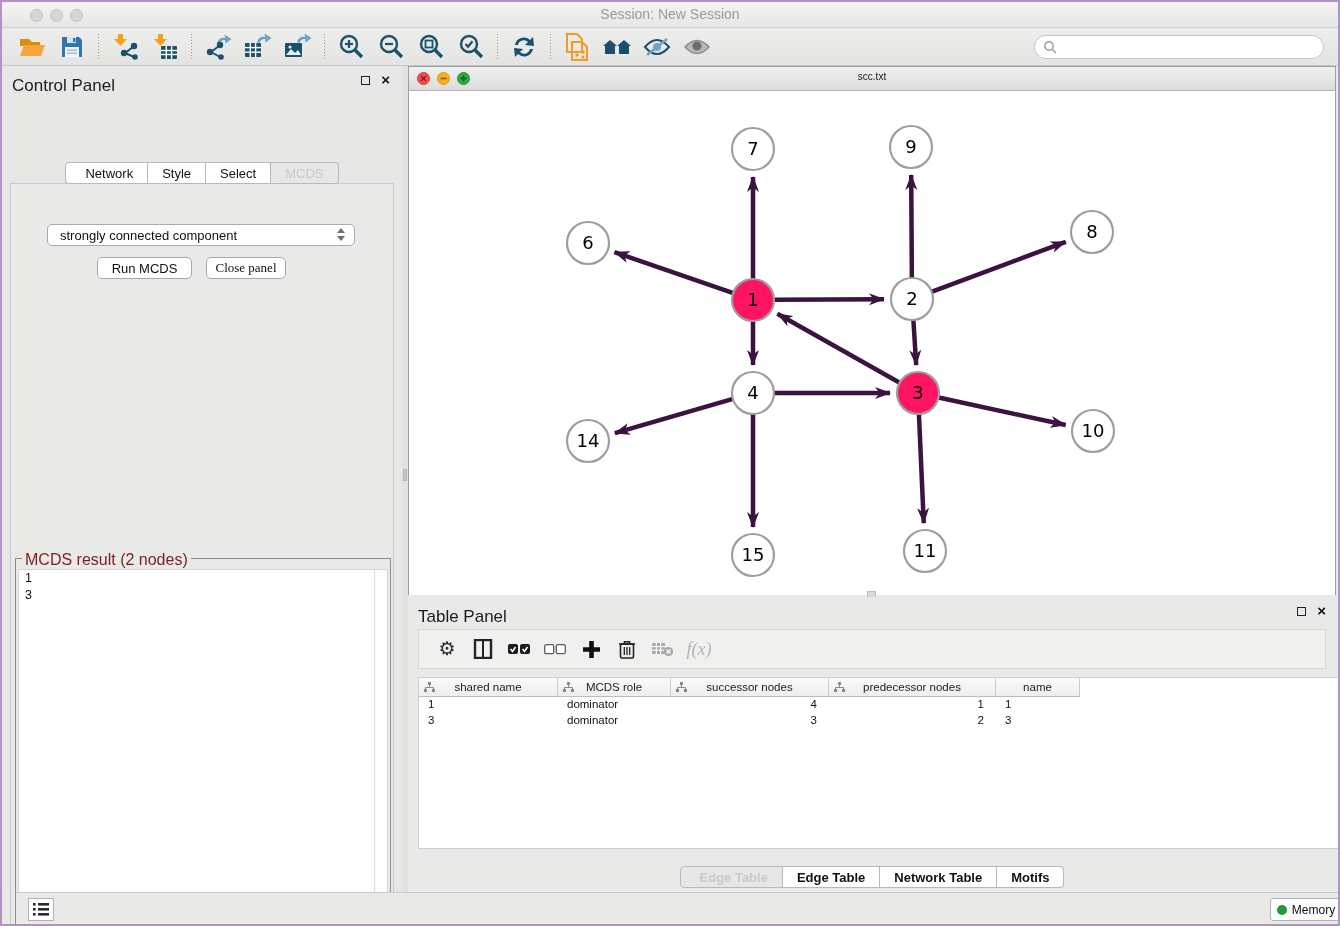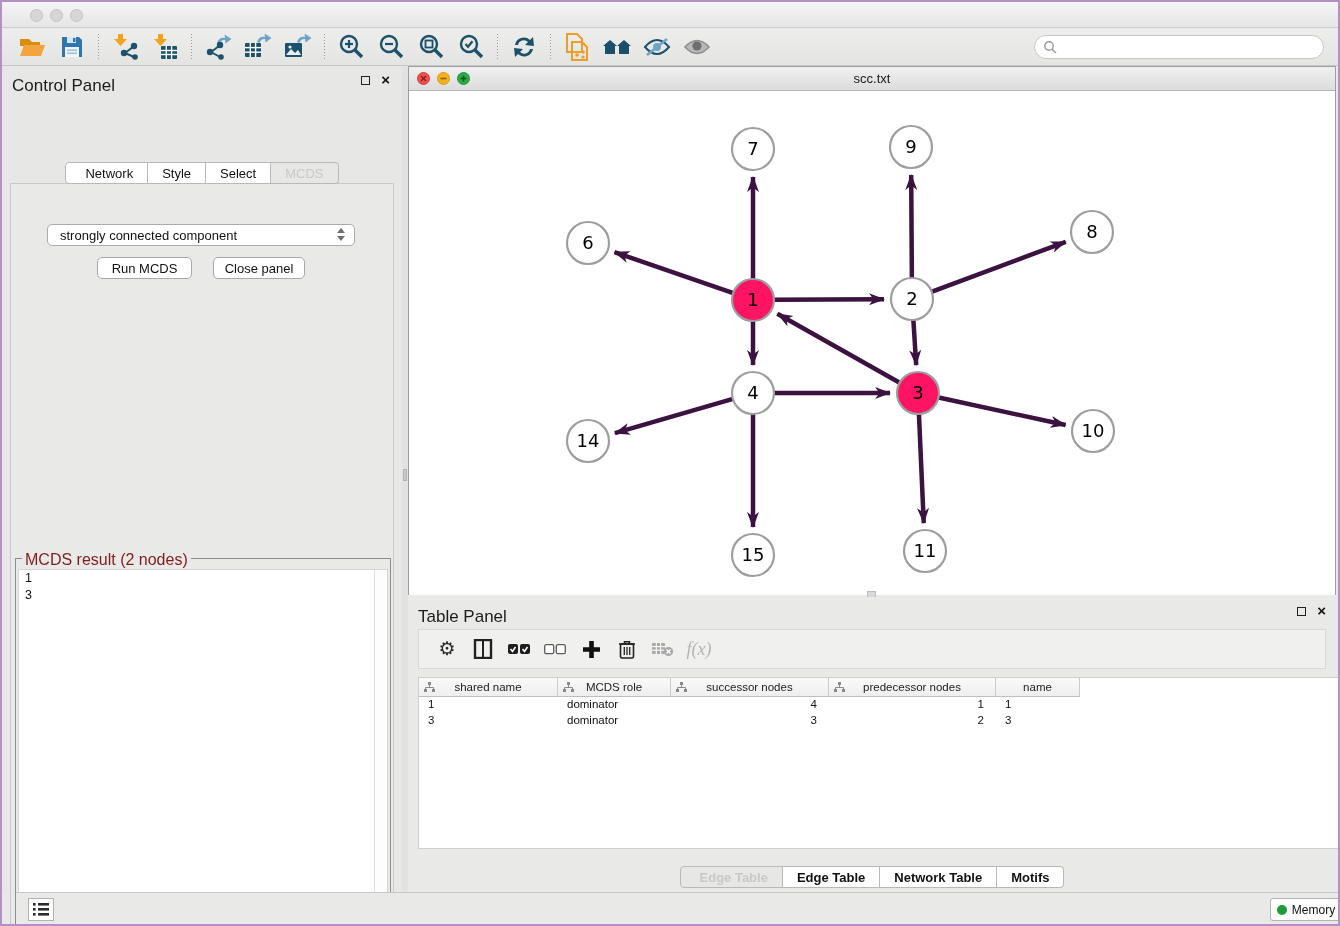--- a/index.html
+++ b/index.html
@@ -46,38 +46,38 @@
 
   .opt-label { position:absolute; left:0; width:100%; top:20px; text-align:center; font-size:13px; color:#111; }
   .dropdown { position:absolute; left:36px; top:40px; width:308px; height:22px; background:#fff;
     border:1px solid #ababab; border-radius:5px; font-size:13px; color:#111;
     display:flex; align-items:center; padding-left:12px; }
   .dd-step { position:absolute; right:9px; top:3px; display:flex; flex-direction:column; align-items:center; gap:3px; }
   .tri-up { width:0; height:0; border-left:4px solid transparent; border-right:4px solid transparent; border-bottom:5px solid #6e6e6e; }
   .tri-dn { width:0; height:0; border-left:4px solid transparent; border-right:4px solid transparent; border-top:5px solid #6e6e6e; }
   .cp-btn { position:absolute; top:73px; height:22px; background:#fff; border:1px solid #a8a8a8;
     border-radius:5px; font-size:13px; color:#111; display:flex; align-items:center; justify-content:center; }
-  #runBtn { left:86px; width:95px; } #closeBtn { left:202px; width:92px; }
+  #runBtn { left:86px; width:95px; } #closeBtn { left:195px; width:80px;font-family:Liberation Serif, serif; }
 
   .fieldset { position:absolute; left:4px; top:374px; width:376px; height:379px; border:1px solid #8d8d8d; }
   .fieldset .legend { position:absolute; left:6px; top:-8px; background:#e9e9e7; padding:0 3px; font-size:16px; color:#7f1d1d; }
   .fs-white { position:absolute; left:2px; top:10px; right:2px; bottom:2px; background:#fff; border:1px solid #d6d6d6; }
   .fs-scroll { position:absolute; right:0; top:0; bottom:0; width:13px; border-left:1px solid #dedede; background:#fdfdfd; }
   .fs-line { font-size:12.5px; color:#111; padding-left:6px; line-height:17px; }
 
   
   .vsplit { position:absolute; left:400px; top:64px; width:6px; height:826px; background:#e2e2e0; }
   .vsplit .grip { position:absolute; left:1px; top:403px; width:4px; height:12px; background:#c9c9c9; border:1px solid #b3b3b3; }
 
   
   .netwin { position:absolute; left:406px; top:64px; width:928px; height:529px;
     border:1px solid #9d9d9d; background:#fff; }
   .net-titlebar { position:absolute; left:0; top:0; width:100%; height:24px;
     background:linear-gradient(#f0f0f0,#dcdcdc); border-bottom:1px solid #b5b5b5; }
-  .net-title { position:absolute; left:0; right:0; top:4px; text-align:center; font-size:13px; color:#1a1a1a; }
+  .net-title { position:absolute; left:0; right:0; top:4px; text-align:center; font-size:10px; color:#1a1a1a; }
   .tl-btn { position:absolute; top:5px; width:13px; height:13px; border-radius:50%;
     display:flex; align-items:center; justify-content:center; }
   .tl-red   { left:8px;  background:#f0504e; border:1px solid #d73b39; }
   .tl-yel   { left:28px; background:#f6b01e; border:1px solid #dd9a12; }
   .tl-grn   { left:48px; background:#2fab45; border:1px solid #219537; }
   .net-canvas { position:absolute; left:0; top:24px; width:926px; height:504px; background:#fff; }
   .hgrip { position:absolute; left:458px; bottom:-4px; width:9px; height:7px; background:#d9d9d9; border:1px solid #bdbdbd; }
 
   
   .tpanel { position:absolute; left:406px; top:595px; width:928px; height:295px; background:#e9e9e7; }
@@ -116,20 +116,21 @@
 </style>
 </head>
 <body>
 
 <div id="app">
 
   <div class="titlebar">
     <span class="tl-dot" style="left:28px"></span>
     <span class="tl-dot" style="left:48px"></span>
     <span class="tl-dot" style="left:68px"></span>
+    <div class="title">Session: New Session</div>
   </div>
 
   <div class="toolbar">
     <span class="tbicon">
       <svg width="27" height="22" viewBox="0 0 27 22">
           <path d="M1 3 h9 l3 3 h8 v4 H1z" fill="#d98e12"></path>
           <path d="M5 9 h21 l-4 11 H1z" fill="#f3a43c"></path>
         </svg>
     </span>
     <span class="tbicon">

